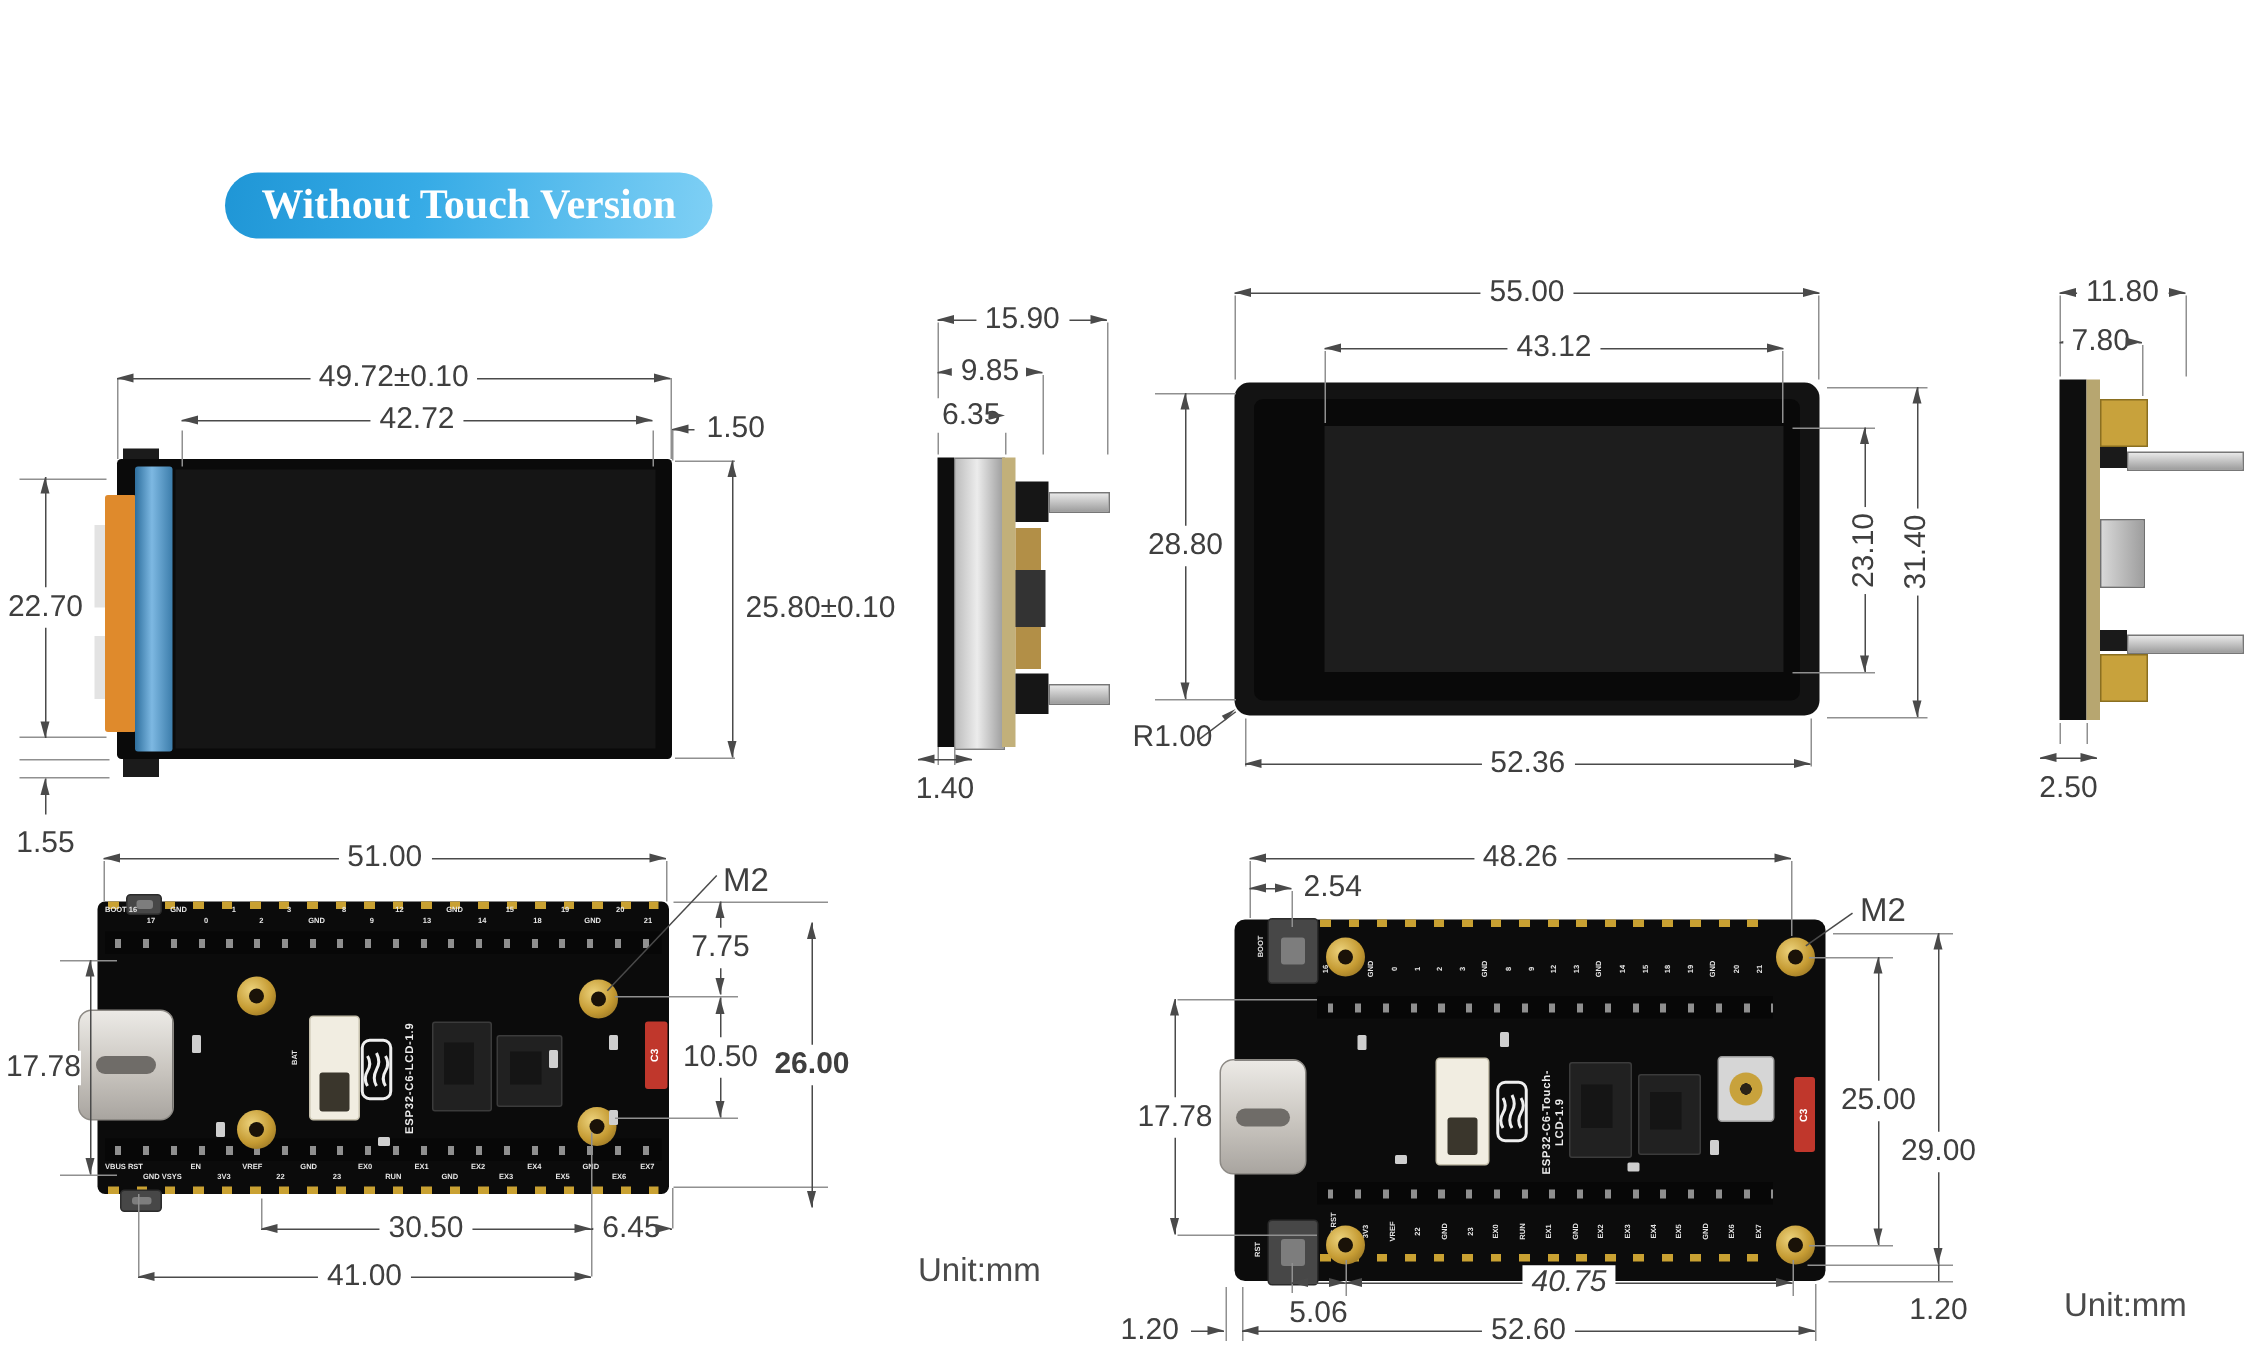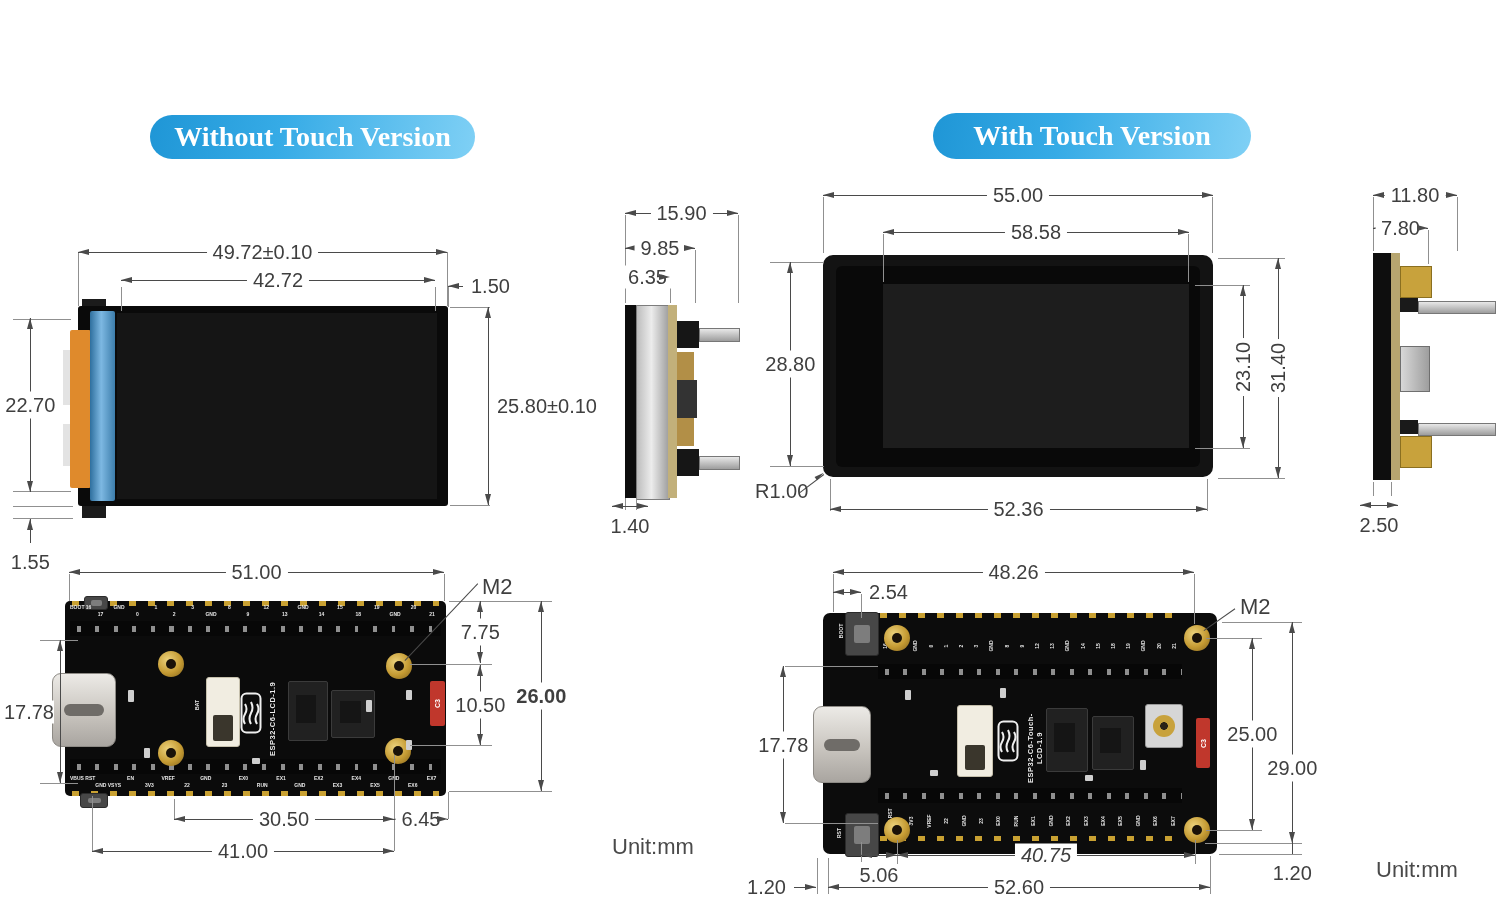--- a/index.html
+++ b/index.html
@@ -77,21 +77,20 @@
         background:radial-gradient(circle,#2b2317 0 24%,#c8a23c 25% 70%,#8a691f 100%);}
   .sidepin{position:absolute;background:linear-gradient(180deg,#e8e8e8,#9d9d9d);border:1px solid #777;}
 </style>
 </head>
 <body>
 
 <div class="canvas">
 
 
   <div class="badge" style="left:150px;top:115px;width:325px;height:44px;">Without Touch Version</div>
-  <div class="badge" style="left:933px;top:113px;width:318px;height:46px;">With Touch Version</div>
 
   <div class="part" style="left:82px;top:299px;width:24px;height:12px;background:#1b1b1b;"></div>
   <div class="part" style="left:82px;top:504px;width:24px;height:14px;background:#1b1b1b;"></div>
   <div class="part" style="left:78px;top:306px;width:370px;height:200px;background:#0a0a0a;border-radius:3px;"></div>
   <div class="part" style="left:63px;top:350px;width:9px;height:55px;background:#e3e3e3;"></div>
   <div class="part" style="left:63px;top:424px;width:9px;height:42px;background:#e3e3e3;"></div>
   <div class="part" style="left:70px;top:330px;width:21px;height:158px;background:#df8a2c;border-radius:2px;"></div>
   <div class="part" style="left:90px;top:311px;width:25px;height:190px;border-radius:2px;background:linear-gradient(90deg,#2e6f9e,#7db8e2 45%,#3c7dab);"></div>
   <div class="part" style="left:117px;top:313px;width:320px;height:186px;background:#151515;"></div>
 
@@ -170,21 +169,21 @@
   <div class="ext" style="left:770px;top:466px;width:54px;height:1px;"></div>
   <div class="ext" style="left:1195px;top:285px;width:55px;height:1px;"></div>
   <div class="ext" style="left:1195px;top:448px;width:55px;height:1px;"></div>
   <div class="ext" style="left:1218px;top:258px;width:67px;height:1px;"></div>
   <div class="ext" style="left:1218px;top:478px;width:67px;height:1px;"></div>
 
   <div class="dh" style="left:823px;top:195px;width:390px;">
       <span>55.00</span>
     </div>
   <div class="dh" style="left:883px;top:232px;width:306px;">
-      <span>58.58</span>
+      <span>43.12</span>
     </div>
   <div class="dh" style="left:830px;top:509px;width:377px;">
       <span>52.36</span>
     </div>
   <div class="dv" style="left:790px;top:262px;height:204px;">
       <span>28.80</span>
     </div>
   <div class="dv rot" style="left:1243px;top:285px;height:163px;">
       <span>23.10</span>
     </div>
@@ -311,21 +310,21 @@
       <span>51.00</span>
     </div>
   <div class="leader" style="left:405px;top:660px;width:106px;transform:rotate(-46.5deg);"></div>
   <div class="freelbl m2lbl" style="left:482px;top:574px;">M2</div>
   <div class="dv" style="left:480px;top:601px;height:62px;">
       <span>7.75</span>
     </div>
   <div class="dv" style="left:480px;top:665px;height:80px;">
       <span>10.50</span>
     </div>
-  <div class="dv" style="left:541px;top:601px;height:190px;font-weight:bold;">
+  <div class="dv" style="left:541px;top:615px;height:190px;font-weight:bold;">
       <span>26.00</span>
     </div>
   <div class="dv lbl-l" style="left:60px;top:640px;height:143px;">
       <span>17.78</span>
     </div>
   <div class="dh" style="left:174px;top:819px;width:220px;">
       <span>30.50</span>
     </div>
   <div class="dh" style="left:394px;top:819px;width:54px;text-decoration:underline;">
       <span>6.45</span>

